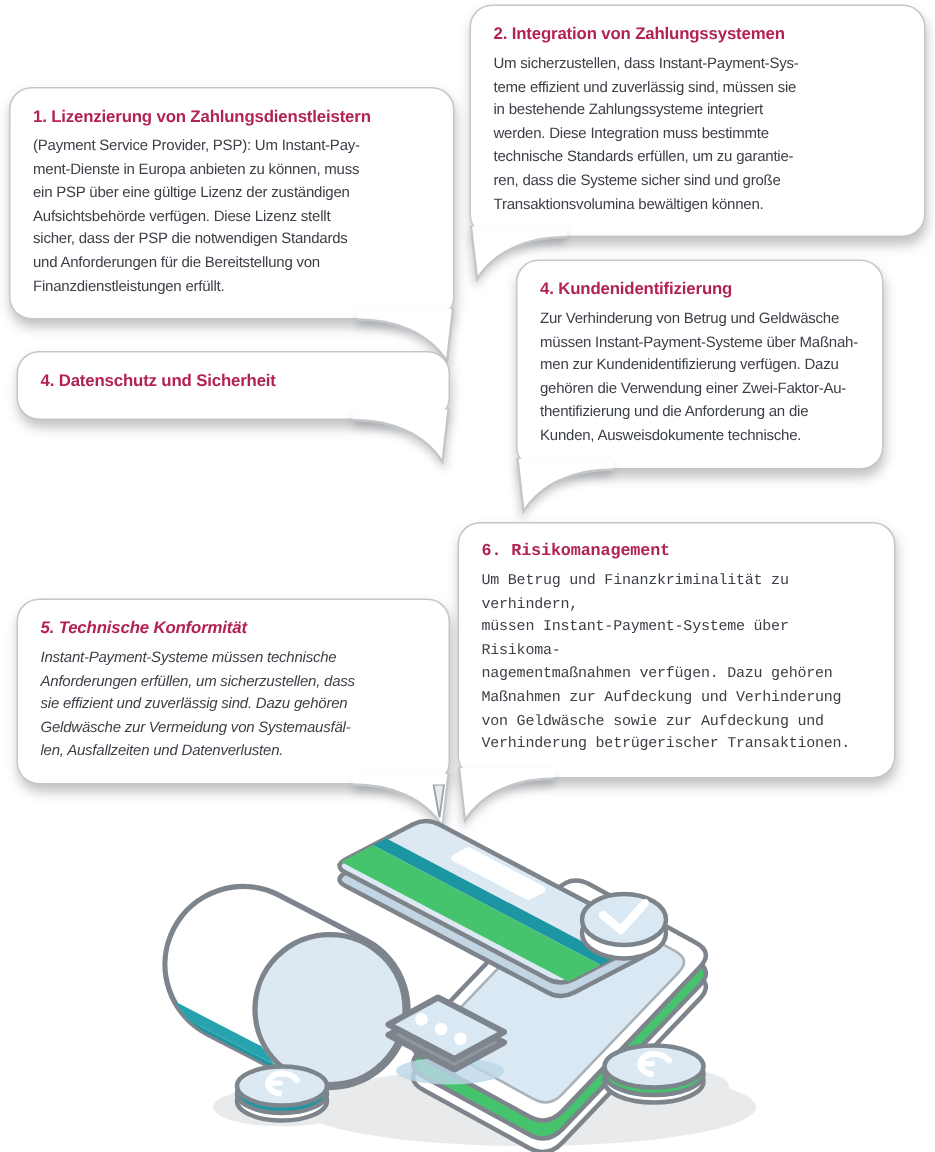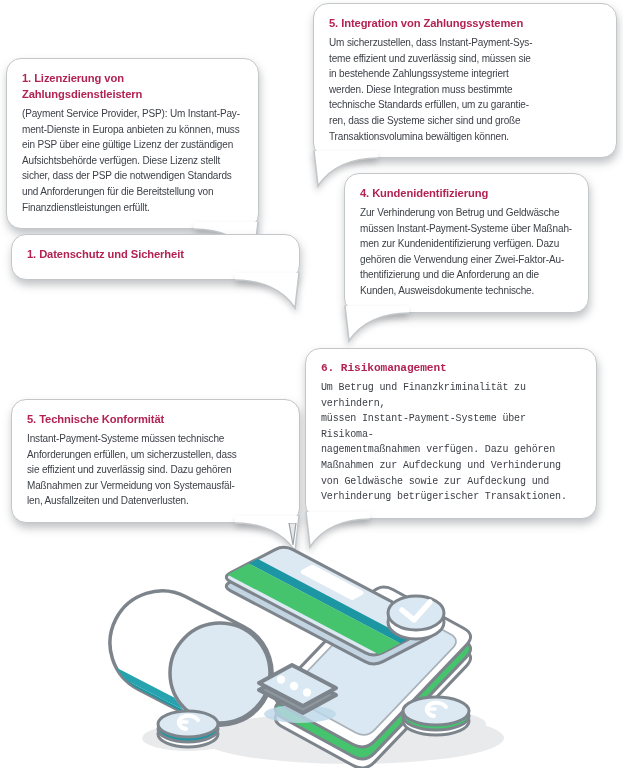--- a/index.html
+++ b/index.html
@@ -50,78 +50,78 @@
   }
   .tail.right{right:-2px;}
   .tail.left{left:-2px;transform:scaleX(-1);}
   .illustration{
     position:absolute;left:84px;top:523px;width:470px;height:245px;
   }
 </style>
 </head>
 <body>
 
-<div class="bubble" style="left:6px;top:58px;width:253px;">
+<div class="bubble" style="left:6px;top:58px;width:297px;">
   <div class="bubble-title">1. Lizenzierung von Zahlungsdienstleistern</div>
   <div class="bubble-body">(Payment Service Provider, PSP): Um Instant-Pay-
 ment-Dienste in Europa anbieten zu können, muss
 ein PSP über eine gültige Lizenz der zuständigen
 Aufsichtsbehörde verfügen. Diese Lizenz stellt
 sicher, dass der PSP die notwendigen Standards
 und Anforderungen für die Bereitstellung von
 Finanzdienstleistungen erfüllt.</div>
   <svg class="tail right" viewBox="0 0 68 38">
     <path d="M2,1 L66,1 L62,36 C50,17 28,8 2,8 Z" fill="#fff"></path>
     <path d="M2,8 C28,8 50,17 62,36 L66,1" fill="none" stroke="#C3C7CA" stroke-width="1.6" stroke-linecap="round"></path>
   </svg>
 </div>
 
 <div class="bubble" style="left:313px;top:3px;width:304px;">
-  <div class="bubble-title">5. Integration von Zahlungssystemen</div>
+  <div class="bubble-title">2. Integration von Zahlungssystemen</div>
   <div class="bubble-body">Um sicherzustellen, dass Instant-Payment-Sys-
 teme effizient und zuverlässig sind, müssen sie
 in bestehende Zahlungssysteme integriert
 werden. Diese Integration muss bestimmte
 technische Standards erfüllen, um zu garantie-
 ren, dass die Systeme sicher sind und große
 Transaktionsvolumina bewältigen können.</div>
   <svg class="tail left" viewBox="0 0 68 38">
     <path d="M2,1 L66,1 L62,36 C50,17 28,8 2,8 Z" fill="#fff"></path>
     <path d="M2,8 C28,8 50,17 62,36 L66,1" fill="none" stroke="#C3C7CA" stroke-width="1.6" stroke-linecap="round"></path>
   </svg>
 </div>
 
 <div class="bubble" style="left:11px;top:234px;width:289px;">
-  <div class="bubble-title">1. Datenschutz und Sicherheit</div>
+  <div class="bubble-title">4. Datenschutz und Sicherheit</div>
   <svg class="tail right" viewBox="0 0 68 38">
     <path d="M2,1 L66,1 L62,36 C50,17 28,8 2,8 Z" fill="#fff"></path>
     <path d="M2,8 C28,8 50,17 62,36 L66,1" fill="none" stroke="#C3C7CA" stroke-width="1.6" stroke-linecap="round"></path>
   </svg>
 </div>
 
 <div class="bubble" style="left:344px;top:173px;width:245px;">
   <div class="bubble-title">4. Kundenidentifizierung</div>
   <div class="bubble-body">Zur Verhinderung von Betrug und Geldwäsche
 müssen Instant-Payment-Systeme über Maßnah-
 men zur Kundenidentifizierung verfügen. Dazu
 gehören die Verwendung einer Zwei-Faktor-Au-
 thentifizierung und die Anforderung an die
 Kunden, Ausweisdokumente technische.</div>
   <svg class="tail left" viewBox="0 0 68 38">
     <path d="M2,1 L66,1 L62,36 C50,17 28,8 2,8 Z" fill="#fff"></path>
     <path d="M2,8 C28,8 50,17 62,36 L66,1" fill="none" stroke="#C3C7CA" stroke-width="1.6" stroke-linecap="round"></path>
   </svg>
 </div>
 
-<div class="bubble" style="left:11px;top:399px;width:289px;">
+<div class="bubble" style="left:11px;top:399px;width:289px;font-style:italic;">
   <div class="bubble-title">5. Technische Konformität</div>
   <div class="bubble-body">Instant-Payment-Systeme müssen technische
 Anforderungen erfüllen, um sicherzustellen, dass
 sie effizient und zuverlässig sind. Dazu gehören
-Maßnahmen zur Vermeidung von Systemausfäl-
+Geldwäsche zur Vermeidung von Systemausfäl-
 len, Ausfallzeiten und Datenverlusten.</div>
   <svg class="tail right" viewBox="0 0 68 38">
     <path d="M2,1 L66,1 L62,36 C50,17 28,8 2,8 Z" fill="#fff"></path>
     <path d="M2,8 C28,8 50,17 62,36 L66,1" fill="none" stroke="#C3C7CA" stroke-width="1.6" stroke-linecap="round"></path>
   </svg>
 </div>
 
 <div class="bubble" style="left:305px;top:348px;width:292px;font-family:Liberation Mono, monospace;">
   <div class="bubble-title">6. Risikomanagement</div>
   <div class="bubble-body">Um Betrug und Finanzkriminalität zu verhindern,

